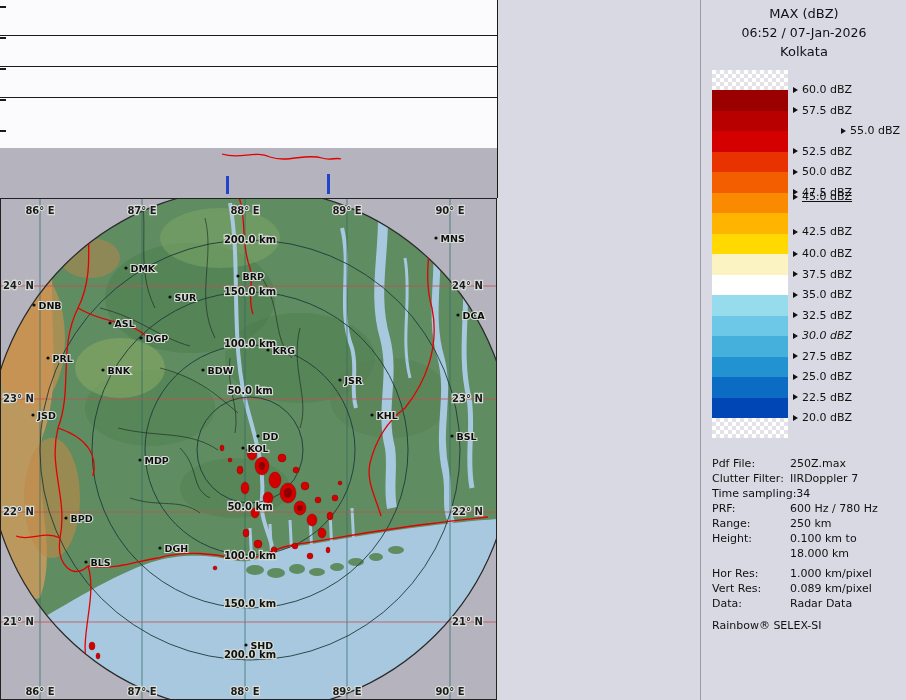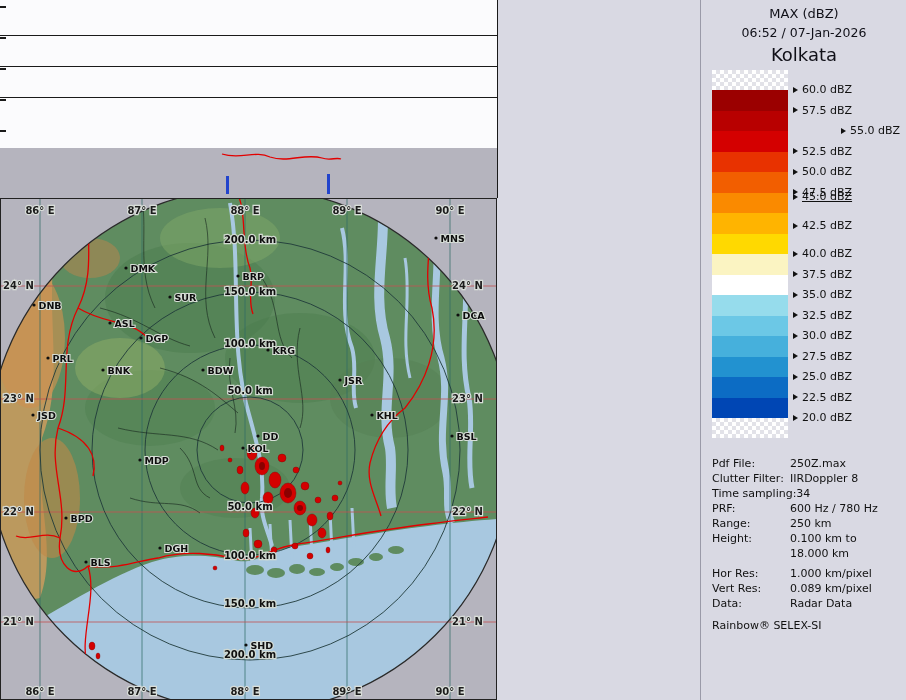--- a/index.html
+++ b/index.html
@@ -26,21 +26,21 @@
   .sp-strip{position:absolute;left:0;top:198px;width:116px;height:502px;background:#fbfbfd;}
   .sp-vline{position:absolute;top:198px;height:502px;width:1px;background:#1a1a1a;}
   .sp-blue-dash{position:absolute;left:2px;top:426px;width:11px;height:3px;background:#2244cc;}
   .axis-max{position:absolute;left:136px;top:6px;font-size:11px;color:#111;}
   .axis-min{position:absolute;left:7px;top:174px;font-size:11px;color:#111;}
 
   
   .legend-panel{position:absolute;left:700px;top:0;width:206px;height:700px;background:#d9d9e3;border-left:1px solid #9a9aa8;color:#101018;}
   .legend-title{position:absolute;top:6px;width:100%;text-align:center;font-size:13px;}
   .legend-datetime{position:absolute;top:25px;width:100%;text-align:center;font-size:12.5px;}
-  .legend-station{position:absolute;top:44px;width:100%;text-align:center;font-size:18px;}
+  .legend-station{position:absolute;top:44px;width:100%;text-align:center;font-size:13px;}
   .colorbar{position:absolute;left:11px;top:70px;width:190px;height:380px;}
   .cb-bar{position:absolute;left:0;top:0;width:76px;}
   .cb-checker{height:20px;background:#eee;background:repeating-conic-gradient(#e2e2e8 0% 25%, #ffffff 0% 50%) 0 0/8px 8px;}
   .cb-cell{height:20.5px;}
   .cb-labels{position:absolute;left:81px;top:0;width:105px;}
   .cb-label{position:absolute;display:flex;align-items:center;font-size:11px;color:#111;white-space:nowrap;}
   .tri{width:0;height:0;border-left:5px solid #111;border-top:3.5px solid transparent;border-bottom:3.5px solid transparent;margin-right:4px;}
   .legend-info{position:absolute;left:11px;top:456px;right:4px;font-size:11px;color:#111;}
   .info-row{display:flex;line-height:15px;white-space:nowrap;}
   .info-label{min-width:78px;}
@@ -338,41 +338,41 @@
             <span>50.0 dBZ</span>
           </div>
           <div class="cb-label" style="top: 115.5px;">
             <span class="tri"></span>
             <span>47.5 dBZ</span>
           </div>
           <div class="cb-label" style="top: 120px; text-decoration: underline;">
             <span class="tri"></span>
             <span>45.0 dBZ</span>
           </div>
-          <div class="cb-label" style="top: 149px;">
+          <div class="cb-label" style="top: 155px;">
             <span class="tri"></span>
             <span>42.5 dBZ</span>
           </div>
           <div class="cb-label" style="top: 177px;">
             <span class="tri"></span>
             <span>40.0 dBZ</span>
           </div>
           <div class="cb-label" style="top: 197.5px;">
             <span class="tri"></span>
             <span>37.5 dBZ</span>
           </div>
           <div class="cb-label" style="top: 218px;">
             <span class="tri"></span>
             <span>35.0 dBZ</span>
           </div>
           <div class="cb-label" style="top: 238.5px;">
             <span class="tri"></span>
             <span>32.5 dBZ</span>
           </div>
-          <div class="cb-label" style="top: 259px;">
+          <div class="cb-label" style="top: 259px; font-style: italic;">
             <span class="tri"></span>
             <span>30.0 dBZ</span>
           </div>
           <div class="cb-label" style="top: 279.5px;">
             <span class="tri"></span>
             <span>27.5 dBZ</span>
           </div>
           <div class="cb-label" style="top: 300px;">
             <span class="tri"></span>
             <span>25.0 dBZ</span>
@@ -391,21 +391,21 @@
     <div class="legend-info">
       <div class="info-group">
 
           <div class="info-row">
             <span class="info-label">Pdf File:</span>
             <span class="info-value">250Z.max</span>
           </div>
 
           <div class="info-row">
             <span class="info-label">Clutter Filter:</span>
-            <span class="info-value">IIRDoppler 8</span>
+            <span class="info-value">IIRDoppler 7</span>
           </div>
 
           <div class="info-row">
             <span class="info-label">Time sampling:</span>
             <span class="info-value">34</span>
           </div>
 
           <div class="info-row">
             <span class="info-label">PRF:</span>
             <span class="info-value">600 Hz / 780 Hz</span>

